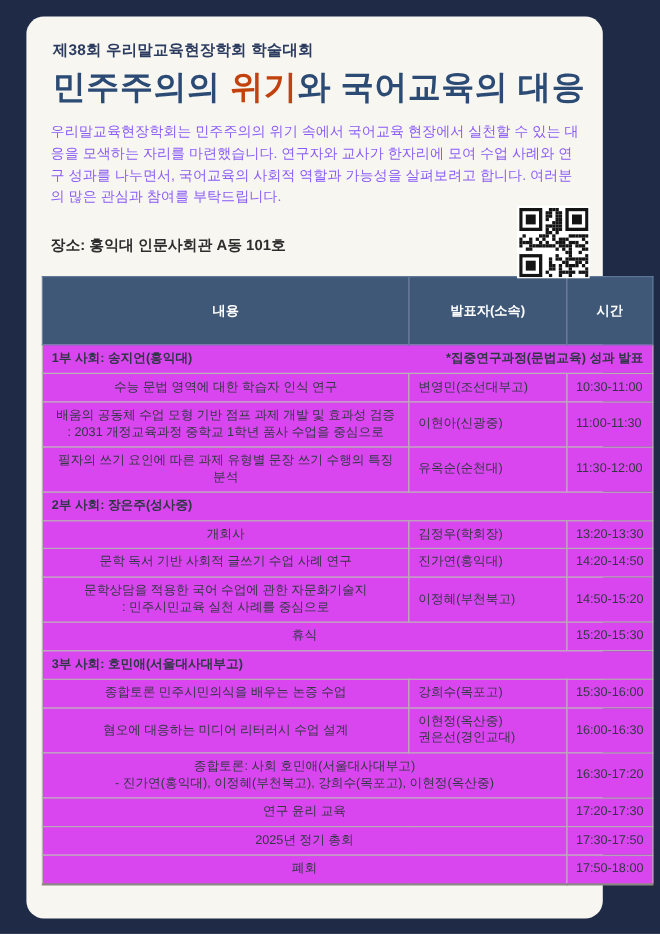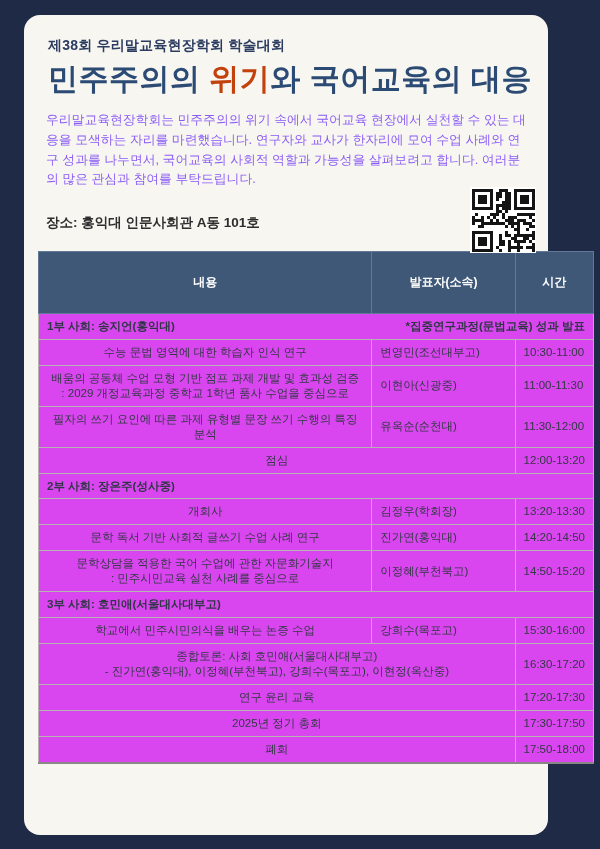--- a/index.html
+++ b/index.html
@@ -251,32 +251,28 @@
           </div>
         </td>
       </tr>
       <tr>
         <td class="content">수능 문법 영역에 대한 학습자 인식 연구</td>
         <td class="presenter">변영민(조선대부고)</td>
         <td class="time">10:30-11:00</td>
       </tr>
       <tr>
         <td class="content">배움의 공동체 수업 모형 기반 점프 과제 개발 및 효과성 검증
-: 2029 개정교육과정 중학교 1학년 품사 수업을 중심으로</td>
+: 2031 개정교육과정 중학교 1학년 품사 수업을 중심으로</td>
         <td class="presenter">이현아(신광중)</td>
         <td class="time">11:00-11:30</td>
       </tr>
       <tr>
         <td class="content">필자의 쓰기 요인에 따른 과제 유형별 문장 쓰기 수행의 특징 분석</td>
         <td class="presenter">유옥순(순천대)</td>
         <td class="time">11:30-12:00</td>
-      </tr>
-      <tr>
-        <td class="content t-center" colspan="2">점심</td>
-        <td class="time">12:00-13:20</td>
       </tr>
       <tr>
         <td colspan="3" class="section-cell">2부 사회: 장은주(성사중)</td>
       </tr>
       <tr>
         <td class="content t-center">개회사</td>
         <td class="presenter">김정우(학회장)</td>
         <td class="time">13:20-13:30</td>
       </tr>
       <tr>
@@ -284,26 +280,36 @@
         <td class="presenter">진가연(홍익대)</td>
         <td class="time">14:20-14:50</td>
       </tr>
       <tr>
         <td class="content">문학상담을 적용한 국어 수업에 관한 자문화기술지
 : 민주시민교육 실천 사례를 중심으로</td>
         <td class="presenter">이정혜(부천북고)</td>
         <td class="time">14:50-15:20</td>
       </tr>
       <tr>
+        <td class="content t-center" colspan="2">휴식</td>
+        <td class="time">15:20-15:30</td>
+      </tr>
+      <tr>
         <td colspan="3" class="section-cell">3부 사회: 호민애(서울대사대부고)</td>
       </tr>
       <tr>
-        <td class="content">학교에서 민주시민의식을 배우는 논증 수업</td>
+        <td class="content">종합토론 민주시민의식을 배우는 논증 수업</td>
         <td class="presenter">강희수(목포고)</td>
         <td class="time">15:30-16:00</td>
+      </tr>
+      <tr>
+        <td class="content">혐오에 대응하는 미디어 리터러시 수업 설계</td>
+        <td class="presenter">이현정(옥산중)
+권은선(경인교대)</td>
+        <td class="time">16:00-16:30</td>
       </tr>
       <tr>
         <td class="content t-center" colspan="2">종합토론: 사회 호민애(서울대사대부고)
 - 진가연(홍익대), 이정혜(부천북고), 강희수(목포고), 이현정(옥산중)</td>
         <td class="time">16:30-17:20</td>
       </tr>
       <tr>
         <td class="content t-center" colspan="2">연구 윤리 교육</td>
         <td class="time">17:20-17:30</td>
       </tr>

